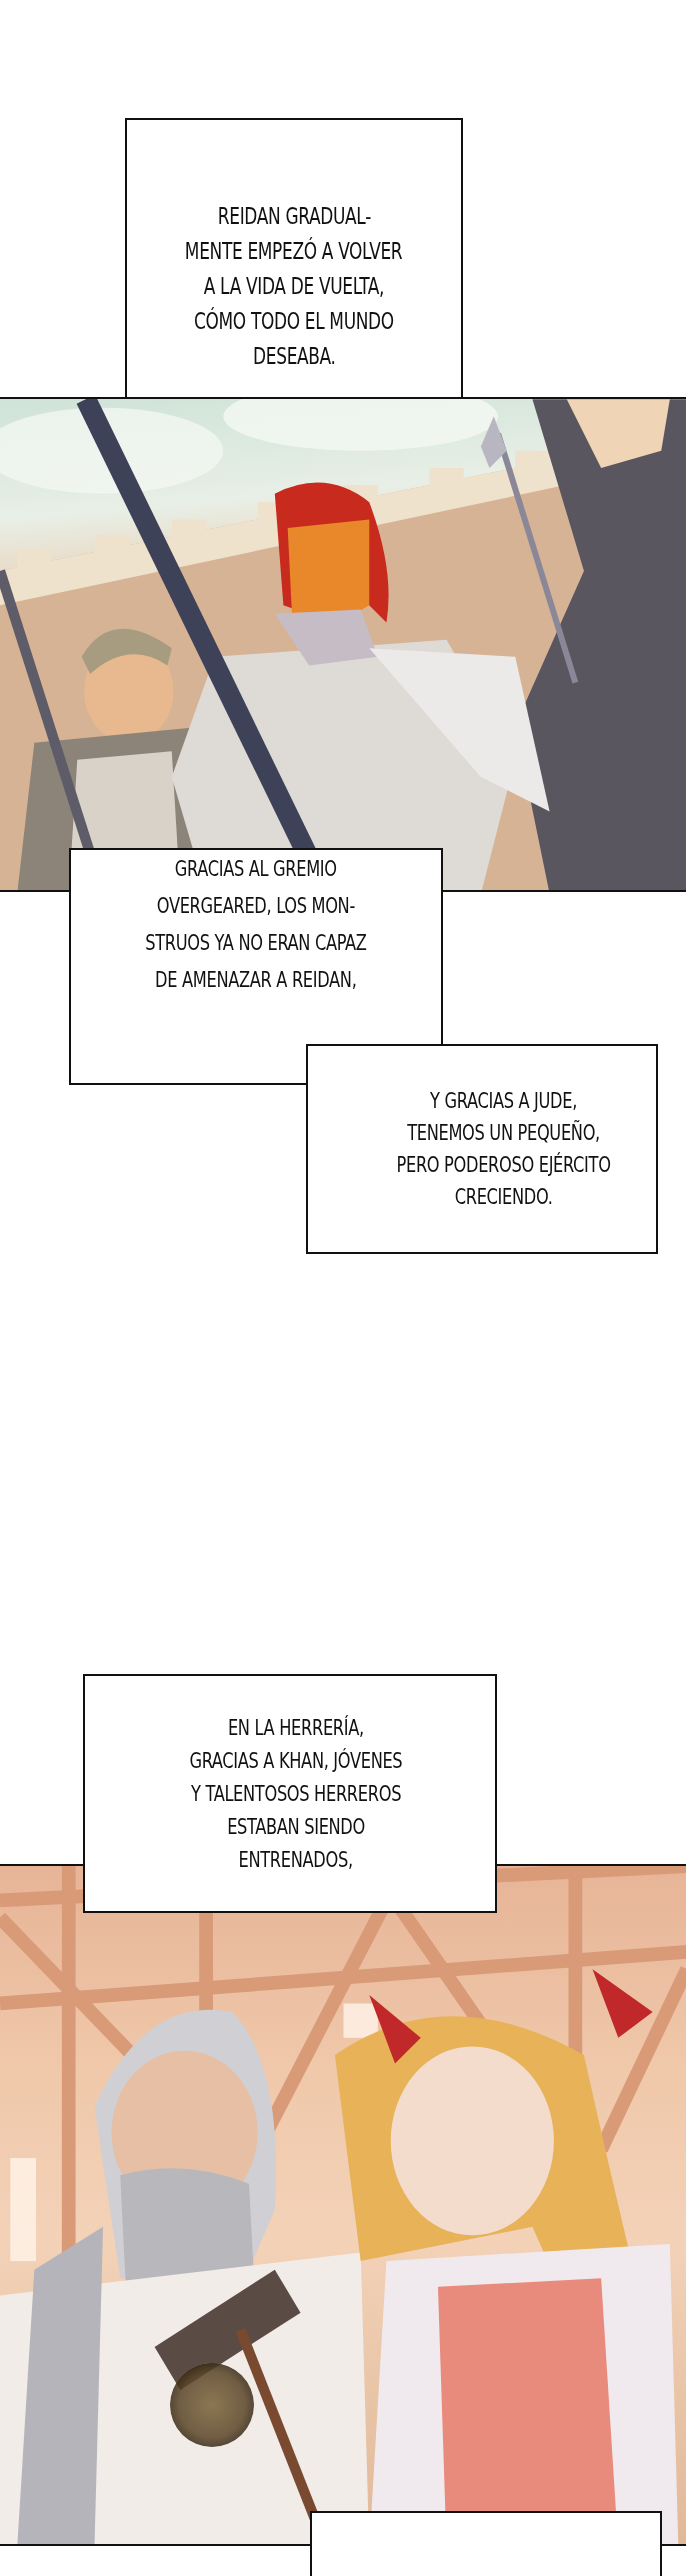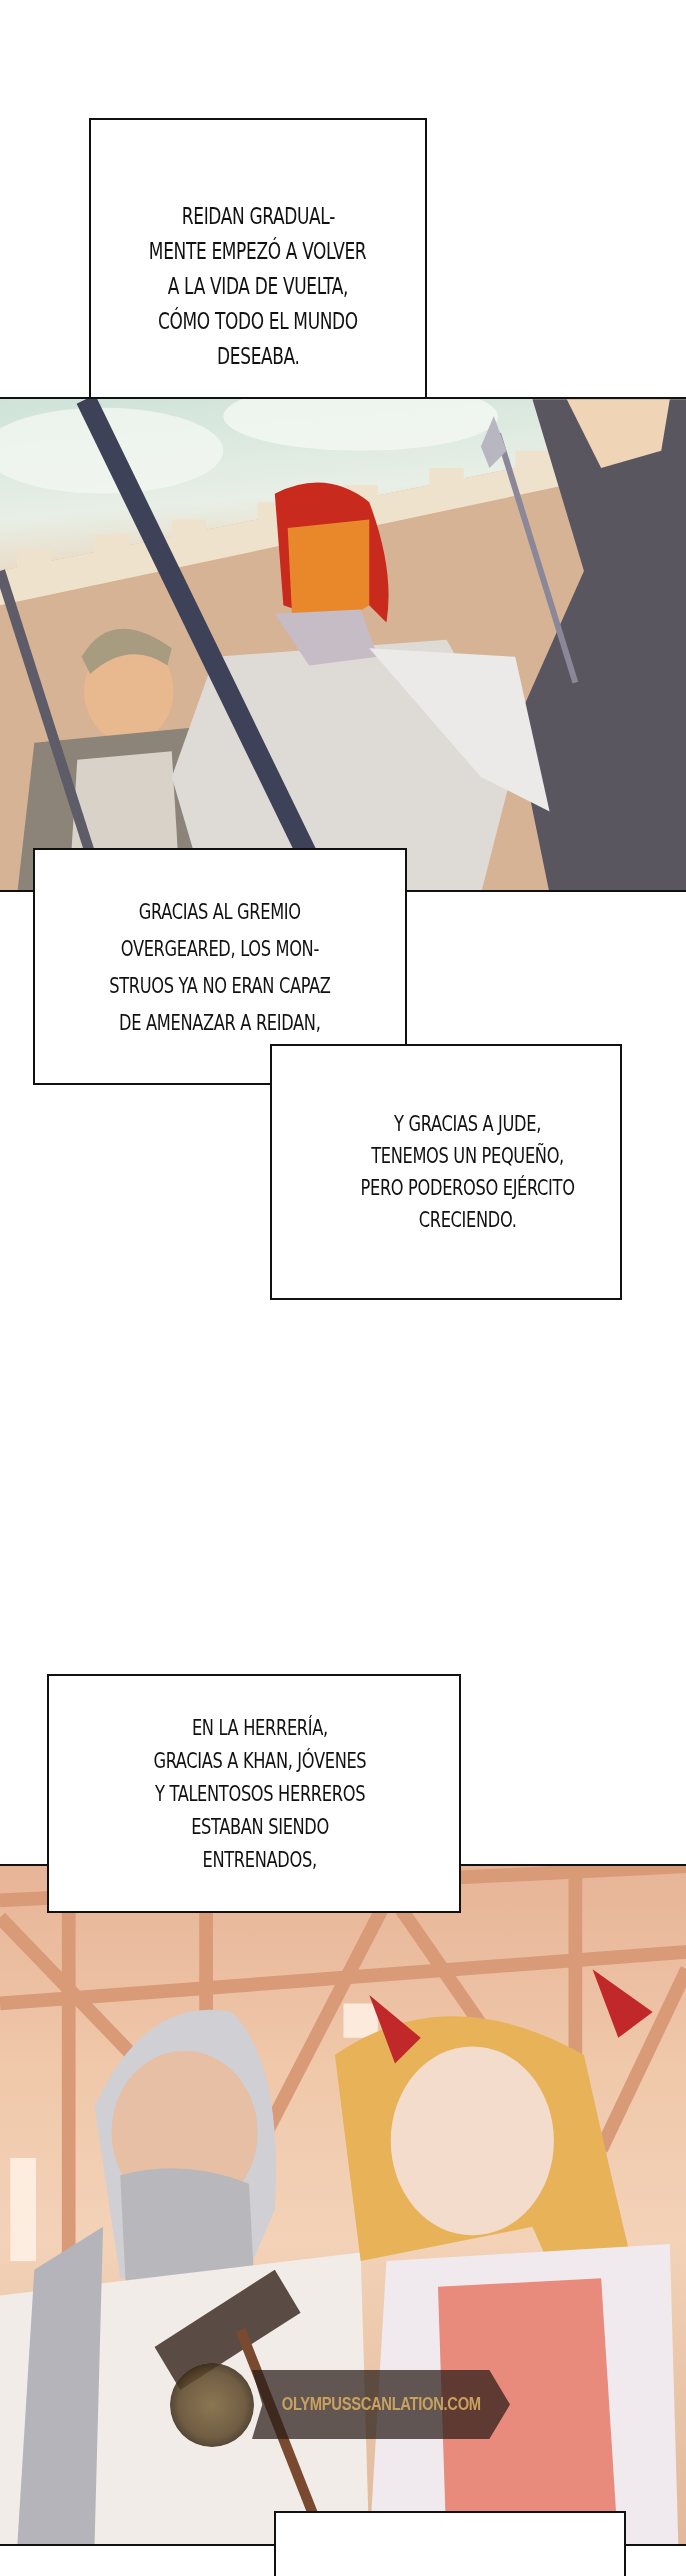--- a/index.html
+++ b/index.html
@@ -4,25 +4,25 @@
 <style>
   html,body{margin:0;padding:0;background:#fff;}
   body{width:687px;height:2576px;position:relative;overflow:hidden;font-family:"DejaVu Sans Condensed","DejaVu Sans",sans-serif;}
   .panel{position:absolute;left:0;width:687px;border-top:2.6px solid #111;border-bottom:2.6px solid #111;box-sizing:border-box;overflow:hidden;}
   #panel1{top:397px;height:495px;
     background:
       linear-gradient(180deg, rgba(0,0,0,0) 0%, rgba(0,0,0,0) 100%),
       linear-gradient(175deg,#cfe3d8 0%,#e8efe6 22%,#e9d6c0 34%,#d8b89c 55%,#e8d4b6 75%,#e6d2b4 100%);}
   #panel2{top:1864px;height:682px;
     background:linear-gradient(180deg,#e7b497 0%,#f0c8aa 30%,#f3d2b8 55%,#e8c4a6 80%,#e2b89b 100%);}
-  .caption{position:absolute;background:#fff;border:2.6px solid #111;box-sizing:border-box;display:flex;flex-direction:column;align-items:center;justify-content:center;text-align:center;}
+  .caption{position:absolute;background:#fff;border:2.6px solid #111;box-sizing:border-box;display:flex;flex-direction:column;align-items:center;justify-content:center;text-align:center;margin-left:36px;}
   .caption .line{font-size:23px;line-height:35px;letter-spacing:-0.4px;color:#111;text-transform:uppercase;transform:scaleX(0.82);white-space:nowrap;}
   #cap1{left:89px;top:118px;width:338px;height:336px;}
-  #cap2{left:33px;top:848px;width:374px;height:237px;justify-content:flex-start;padding-top:43px;}
-  #cap3{left:270px;top:1044px;width:352px;height:256px;padding-left:43px;}
+  #cap2{left:33px;top:848px;width:374px;height:237px;justify-content:flex-start;}
+  #cap3{left:270px;top:1044px;width:352px;height:210px;padding-left:43px;}
   #cap4{left:47px;top:1674px;width:414px;height:239px;padding-left:12px;}
   #cap5{left:274px;top:2511px;width:352px;height:77px;}
   #cap2 .line{font-size:22px;line-height:37px;}
   #cap3 .line{font-size:22px;line-height:32px;}
   #cap4 .line{font-size:22px;line-height:33px;}
   .watermark{position:absolute;left:170px;top:2363px;width:352px;height:86px;}
   .wm-circle{position:absolute;left:0;top:0;width:84px;height:84px;border-radius:50%;background:radial-gradient(circle,#7a6238 0%,#5a4426 55%,#3a2c18 70%,#c9a35c 72%,#3a2c18 78%,#b89050 86%,#4a3820 92%);opacity:0.85;}
   .wm-banner{position:absolute;left:82px;top:6.9px;width:258px;height:69px;background:rgba(40,28,22,0.72);clip-path:polygon(0 0,92% 0,100% 50%,92% 100%,0 100%,4% 50%);display:flex;align-items:center;justify-content:center;}
   .wm-text{color:#c9a15f;font-weight:bold;font-size:18px;font-family:"Liberation Sans",sans-serif;transform:scaleX(0.82);letter-spacing:-0.4px;}
 </style>
@@ -127,20 +127,17 @@
 
 <div class="caption" id="cap4">
   <div class="line">En la herrería,</div>
   <div class="line">gracias a Khan, jóvenes</div>
   <div class="line">y talentosos herreros</div>
   <div class="line">estaban siendo</div>
   <div class="line">entrenados,</div>
 </div>
 
 <div class="watermark">
-  <div class="wm-banner">
-    <span class="wm-text">OLYMPUSSCANLATION.COM</span>
-  </div>
   <div class="wm-circle"></div>
 </div>
 
 <div class="caption" id="cap5"></div>
 
 
 </body></html>

